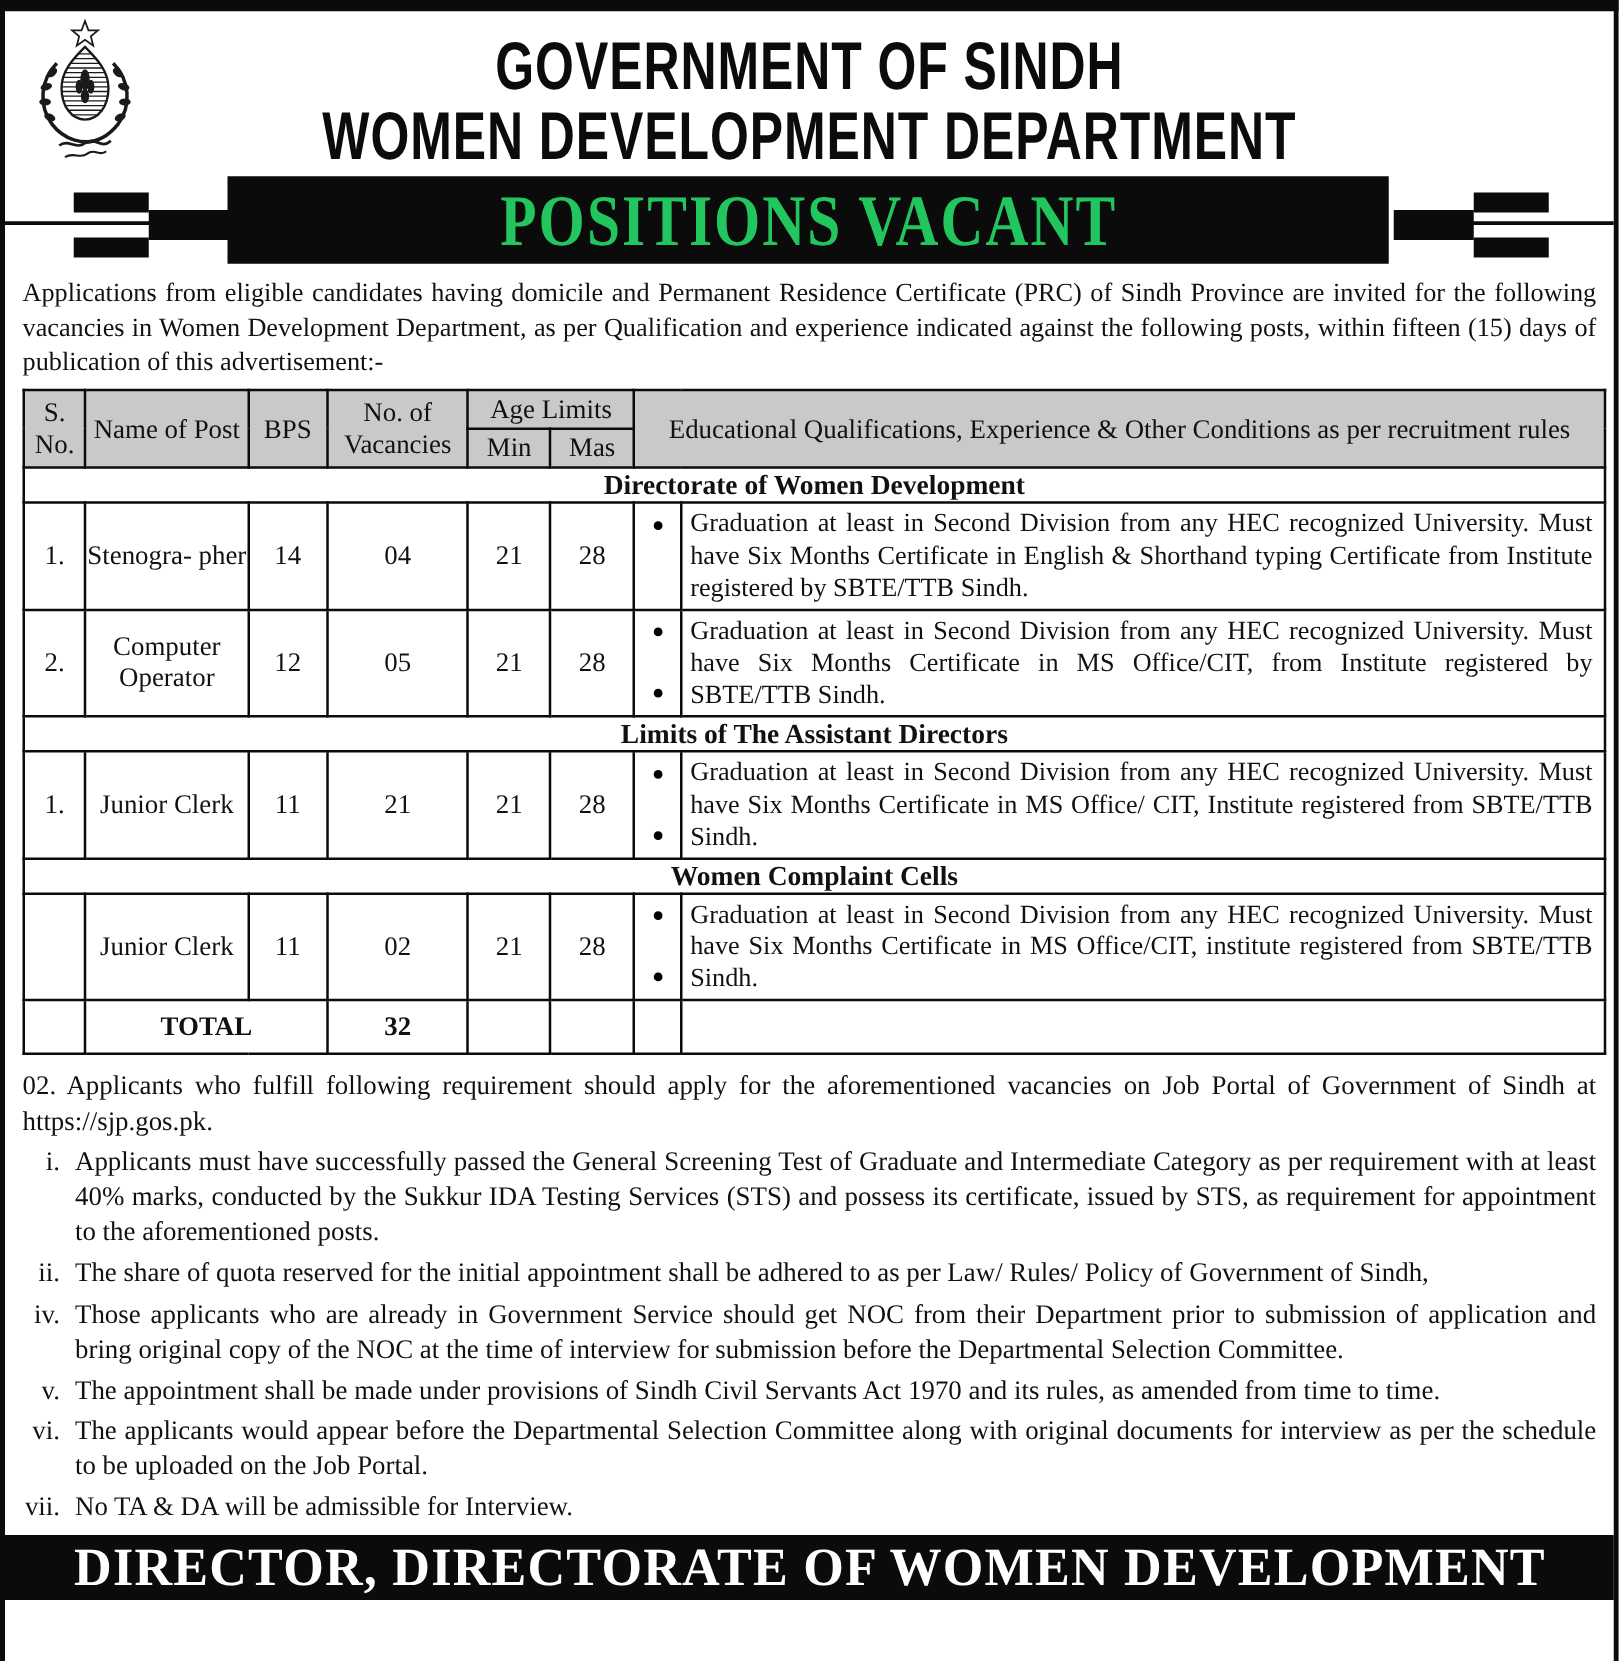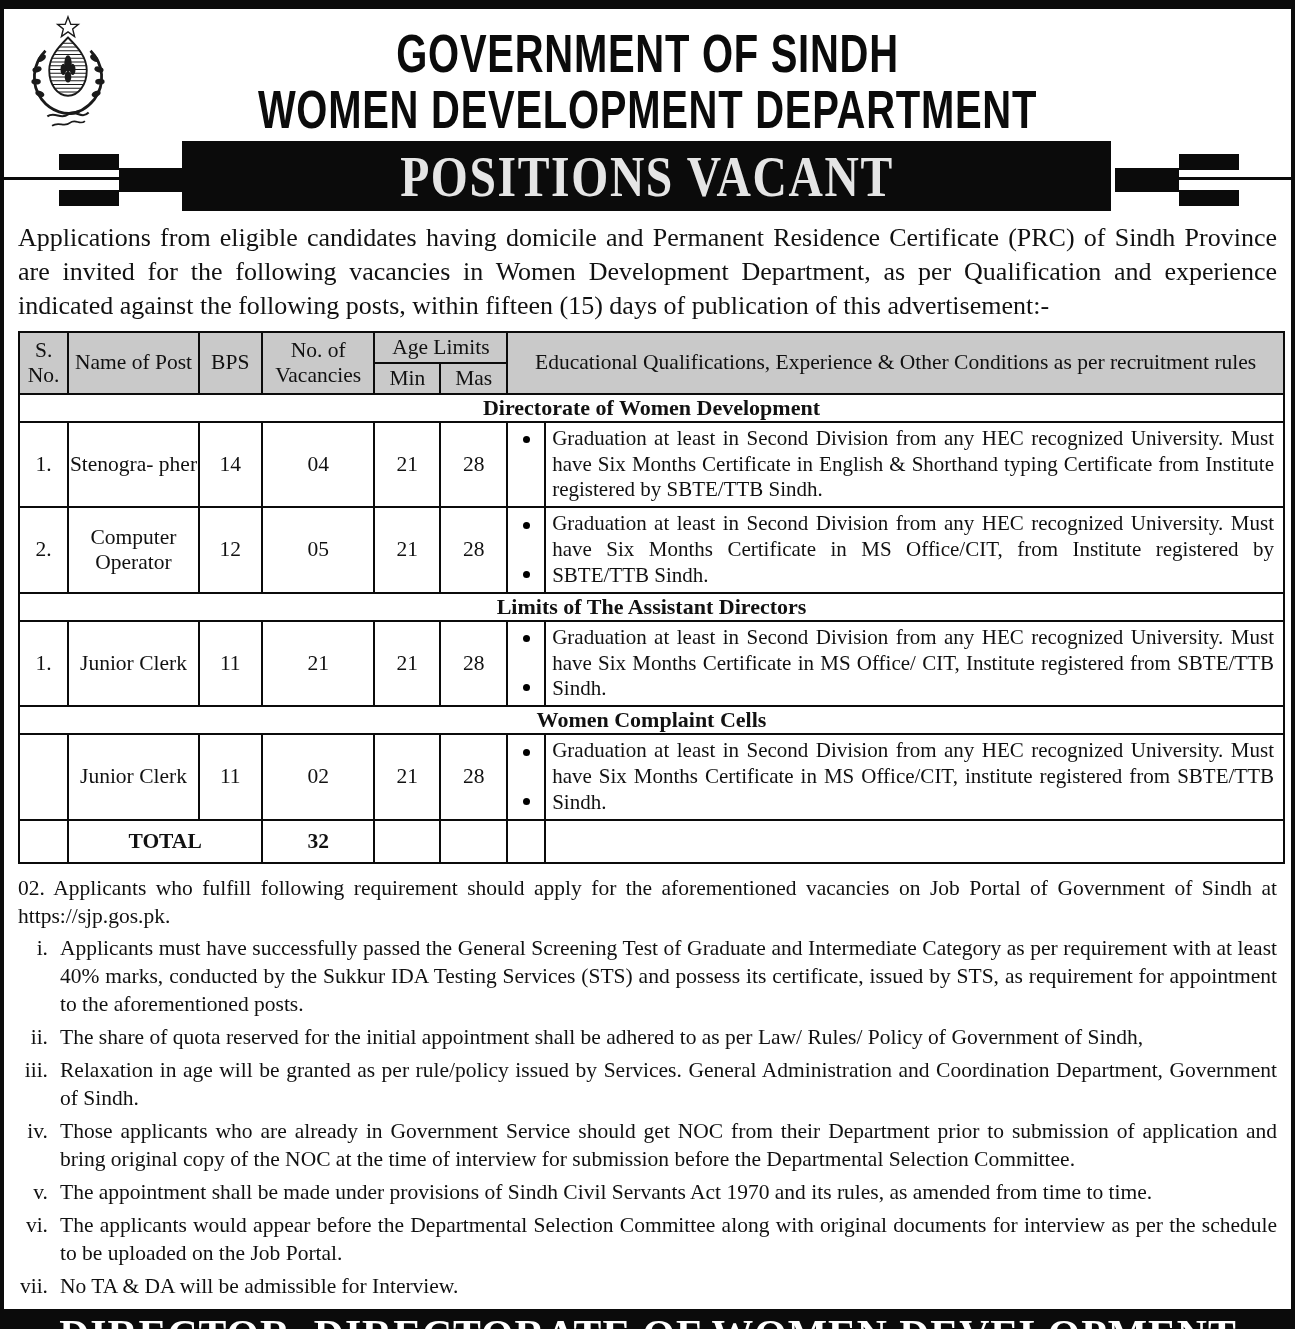--- a/index.html
+++ b/index.html
@@ -14,36 +14,36 @@
   
   .header { position:relative; padding-top:16px; text-align:center; }
   .emblem { position:absolute; left:16px; top:6px; width:96px; height:122px; }
   .title-line { font-family:"Liberation Sans", sans-serif; font-weight:bold; line-height:1.04; }
   .title-line .squeeze { display:inline-block; transform:scaleX(0.74); transform-origin:center; white-space:nowrap; font-size:54px; letter-spacing:1px; color:#0b0b0b; }
 
   
   .banner-row { position:relative; height:70px; margin-top:4px; }
   .pv-banner {
     position:absolute; left:178px; right:180px; top:0; bottom:0;
-    background:#0b0b0b; color:#e5e5e5; display:flex; align-items:center; justify-content:center;
+    background:#0b0b0b; color:#22c55e; display:flex; align-items:center; justify-content:center;
   }
   .pv-banner .squeeze { display:inline-block; transform:scaleX(0.82); white-space:nowrap; font-weight:bold; font-size:58px; letter-spacing:2px; }
   .deco { position:absolute; background:#0b0b0b; }
   .deco-line { height:3px; top:36px; }
   .d-l-line { left:0; width:124px; }
   .d-r-line { right:0; width:120px; }
   .d-l-bar1 { left:55px; width:60px; height:16px; top:13px; }
   .d-l-bar2 { left:55px; width:60px; height:16px; top:49px; }
   .d-l-conn { left:115px; width:64px; height:24px; top:27px; }
   .d-r-bar1 { right:52px; width:60px; height:16px; top:13px; }
   .d-r-bar2 { right:52px; width:60px; height:16px; top:49px; }
   .d-r-conn { right:112px; width:64px; height:24px; top:27px; }
 
   
-  .intro { margin:10px 14px 8px 14px; font-size:26px; line-height:1.3; text-align:justify; }
+  .intro { margin:10px 14px 8px 14px; font-size:21px; line-height:1.3; text-align:justify; }
 
   
   table { width:1267px; margin:2px 14px; border-collapse:collapse; table-layout:fixed; }
   th, td { border:2px solid #0b0b0b; font-size:21.5px; vertical-align:middle; }
   thead th { background:#c9c9c9; font-weight:normal; text-align:center; line-height:1.15; padding:2px 4px; }
   td.c { text-align:center; }
   tr.sec-row td { font-weight:bold; text-align:center; height:23px; font-size:22px; }
   tr.data-row { height:84px; }
   td.qual { text-align:justify; padding:3px 9px 3px 6px; line-height:1.23; font-size:21px; }
   td.bullet-cell { padding:0; }
@@ -247,24 +247,20 @@
   <div class="conditions">
     <div class="cond">
       <div class="cond-num">i.</div>
       <div class="cond-text">Applicants must have successfully passed the General Screening Test of Graduate and Intermediate Category as per requirement with at least 40% marks, conducted by the Sukkur IDA Testing Services (STS) and possess its certificate, issued by STS, as requirement for appointment to the aforementioned posts.</div>
     </div>
     <div class="cond">
       <div class="cond-num">ii.</div>
       <div class="cond-text">The share of quota reserved for the initial appointment shall be adhered to as per Law/ Rules/ Policy of Government of Sindh,</div>
     </div>
     <div class="cond">
-      <div class="cond-num">iii.</div>
-      <div class="cond-text">Relaxation in age will be granted as per rule/policy issued by Services. General Administration and Coordination Department, Government of Sindh.</div>
-    </div>
-    <div class="cond">
       <div class="cond-num">iv.</div>
       <div class="cond-text">Those applicants who are already in Government Service should get NOC from their Department prior to submission of application and bring original copy of the NOC at the time of interview for submission before the Departmental Selection Committee.</div>
     </div>
     <div class="cond">
       <div class="cond-num">v.</div>
       <div class="cond-text">The appointment shall be made under provisions of Sindh Civil Servants Act 1970 and its rules, as amended from time to time.</div>
     </div>
     <div class="cond">
       <div class="cond-num">vi.</div>
       <div class="cond-text">The applicants would appear before the Departmental Selection Committee along with original documents for interview as per the schedule to be uploaded on the Job Portal.</div>

